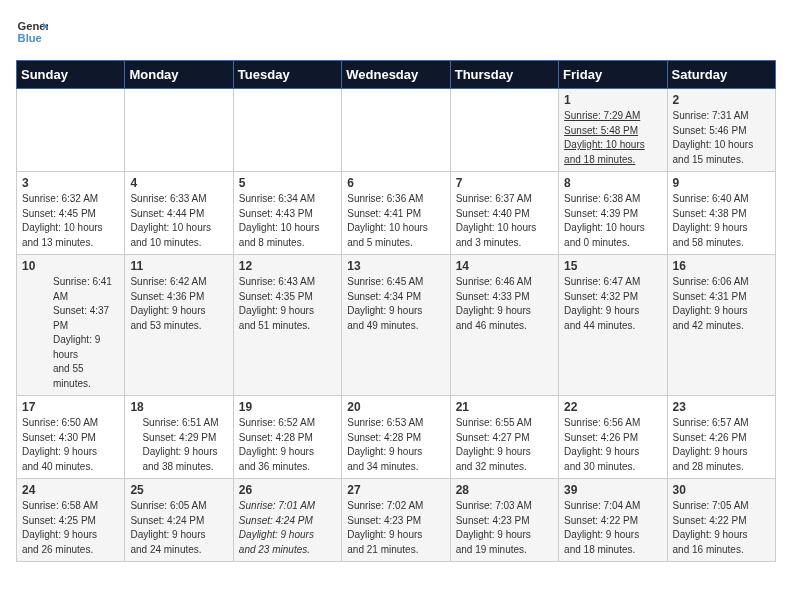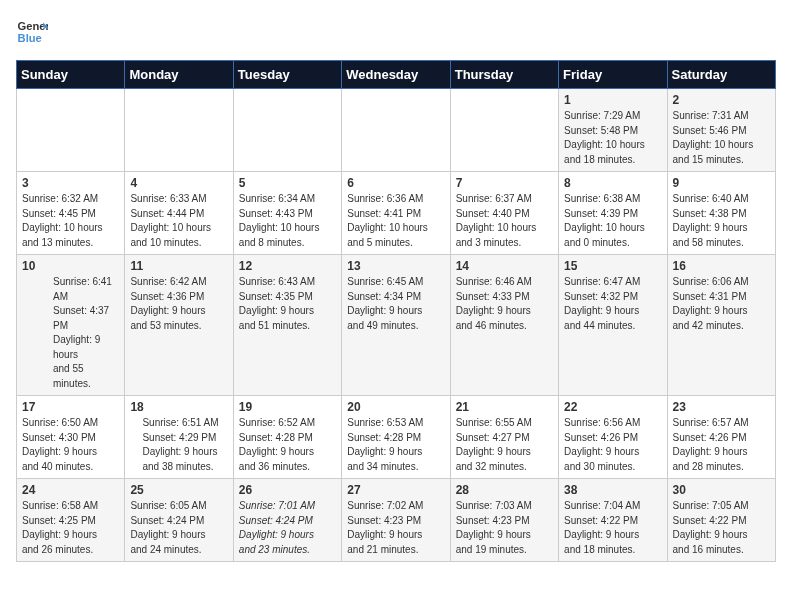--- a/index.html
+++ b/index.html
@@ -121,21 +121,21 @@
     </thead>
     <tbody id="calendar-body">
         <tr>
           <td class="empty-cell"></td>
           <td class="empty-cell"></td>
           <td class="empty-cell"></td>
           <td class="empty-cell"></td>
           <td class="empty-cell"></td>
           <td>
             <div class="day-number">1</div>
-            <div class="day-info" style="white-space: pre-line;">Sunrise: 7:29 AM
+            <div class="day-info" style="white-space: pre-line; text-decoration: underline;">Sunrise: 7:29 AM
 Sunset: 5:48 PM
 Daylight: 10 hours
 and 18 minutes.</div>
           </td>
           <td>
             <div class="day-number">2</div>
             <div class="day-info" style="white-space: pre-line;">Sunrise: 7:31 AM
 Sunset: 5:46 PM
 Daylight: 10 hours
 and 15 minutes.</div>
@@ -324,21 +324,21 @@
 and 21 minutes.</div>
           </td>
           <td>
             <div class="day-number">28</div>
             <div class="day-info" style="white-space: pre-line;">Sunrise: 7:03 AM
 Sunset: 4:23 PM
 Daylight: 9 hours
 and 19 minutes.</div>
           </td>
           <td>
-            <div class="day-number">38</div>
+            <div class="day-number">39</div>
             <div class="day-info" style="white-space: pre-line;">Sunrise: 7:04 AM
 Sunset: 4:22 PM
 Daylight: 9 hours
 and 18 minutes.</div>
           </td>
           <td>
             <div class="day-number">30</div>
             <div class="day-info" style="white-space: pre-line;">Sunrise: 7:05 AM
 Sunset: 4:22 PM
 Daylight: 9 hours

